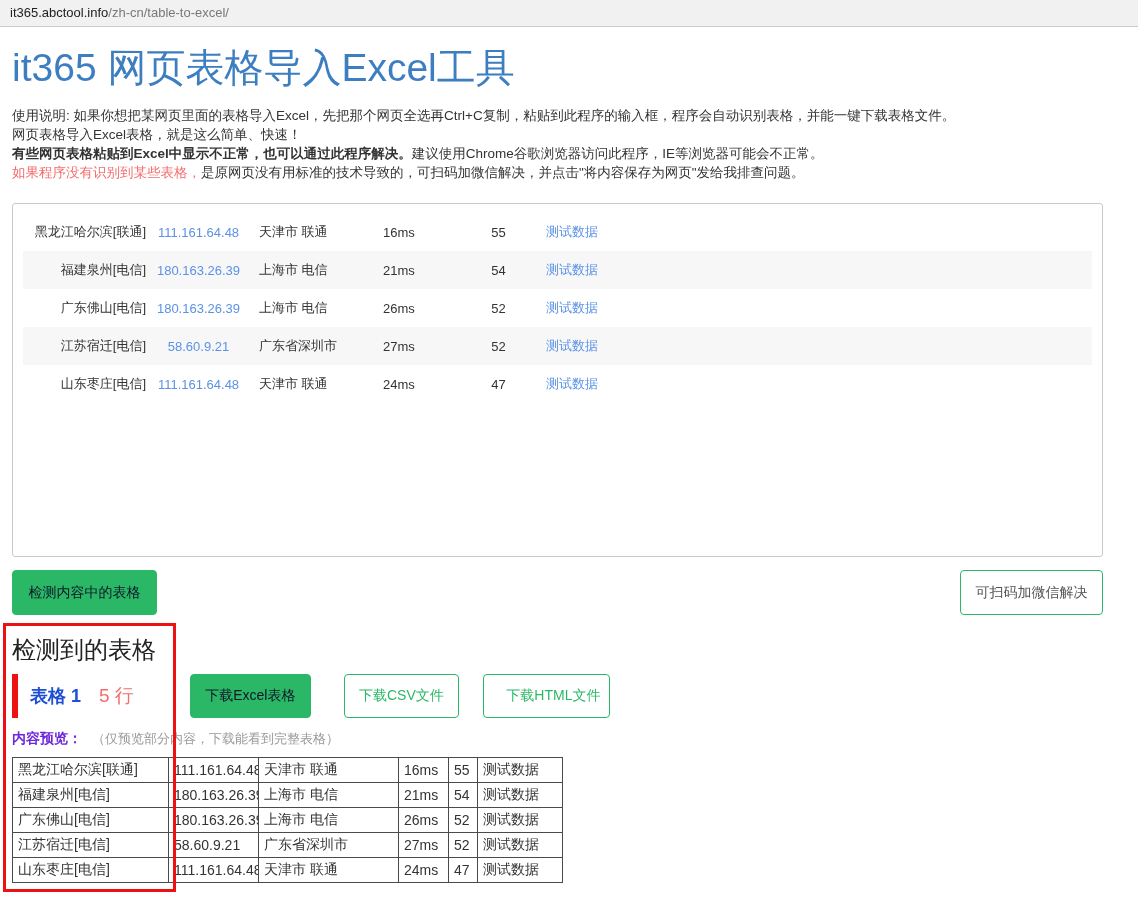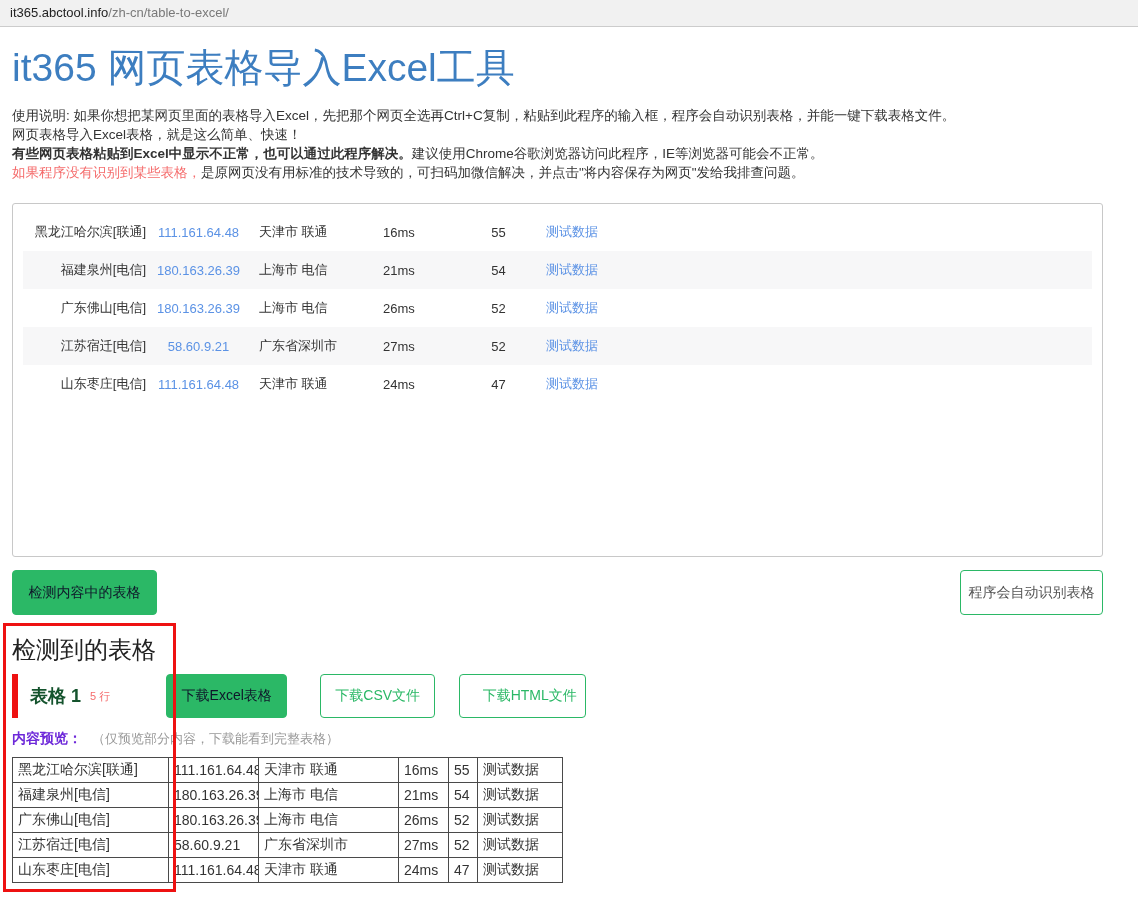--- a/index.html
+++ b/index.html
@@ -66,22 +66,22 @@
   }
   .btn-fill  { background: var(--accent-green); color: #0f172a; border: 1px solid var(--accent-green); }
   .btn-line  { background: #fff; color: var(--accent-green); border: 1px solid var(--accent-green); }
   .btn-detect { width: 145px; }
   .btn-save   { margin-left: auto; width: 143px; color: #555; }
 
   h2.detected-title { margin-top: 19px; font-size: 24px; font-weight: 400; color: #222; }
 
   .card-header { margin-top: 7px; display: flex; align-items: center; height: 46px; }
   .red-bar { width: 6px; height: 44px; background: var(--annotation-red); }
-  .table-label { margin-left: 12px; font-size: 18px; font-weight: bold; color: #14532d; }
-  .row-count { margin-left: 9px; font-size: 11px; color: var(--soft-red); }
+  .table-label { margin-left: 12px; font-size: 18px; font-weight: bold; color: #1d4ed8; }
+  .row-count { margin-left: 18px; font-size: 19px; color: var(--soft-red); }
   .btn-excel { margin-left: 56px; width: 121px; height: 44px; }
   .btn-csv   { margin-left: 33px; width: 115px; height: 44px; }
   .btn-html  { margin-left: 24px; width: 127px; height: 44px; padding-left: 14px; }
 
   .preview-line { margin-top: 11px; font-size: 14px; }
   .preview-label { font-weight: bold; color: #6d28d9; }
   .preview-note { margin-left: 10px; font-size: 13px; color: #999; }
 
   table.preview-table {
     margin-top: 9px;
@@ -167,21 +167,21 @@
           <div class="c c3">天津市 联通</div>
           <div class="c c4">24ms</div>
           <div class="c c5">47</div>
           <a class="c c6">测试数据</a>
         </div>
       </div>
   </div>
 
   <div class="actions-row">
     <button class="btn btn-fill btn-detect">检测内容中的表格</button>
-    <button class="btn btn-line btn-save">程序会自动识别表格</button>
+    <button class="btn btn-line btn-save">可扫码加微信解决</button>
   </div>
 
   <h2 class="detected-title">检测到的表格</h2>
 
   <div class="card-header">
     <div class="red-bar"></div>
     <span class="table-label">表格 1</span>
     <span class="row-count">5 行</span>
     <button class="btn btn-fill btn-excel">下载Excel表格</button>
     <button class="btn btn-line btn-csv">下载CSV文件</button>

